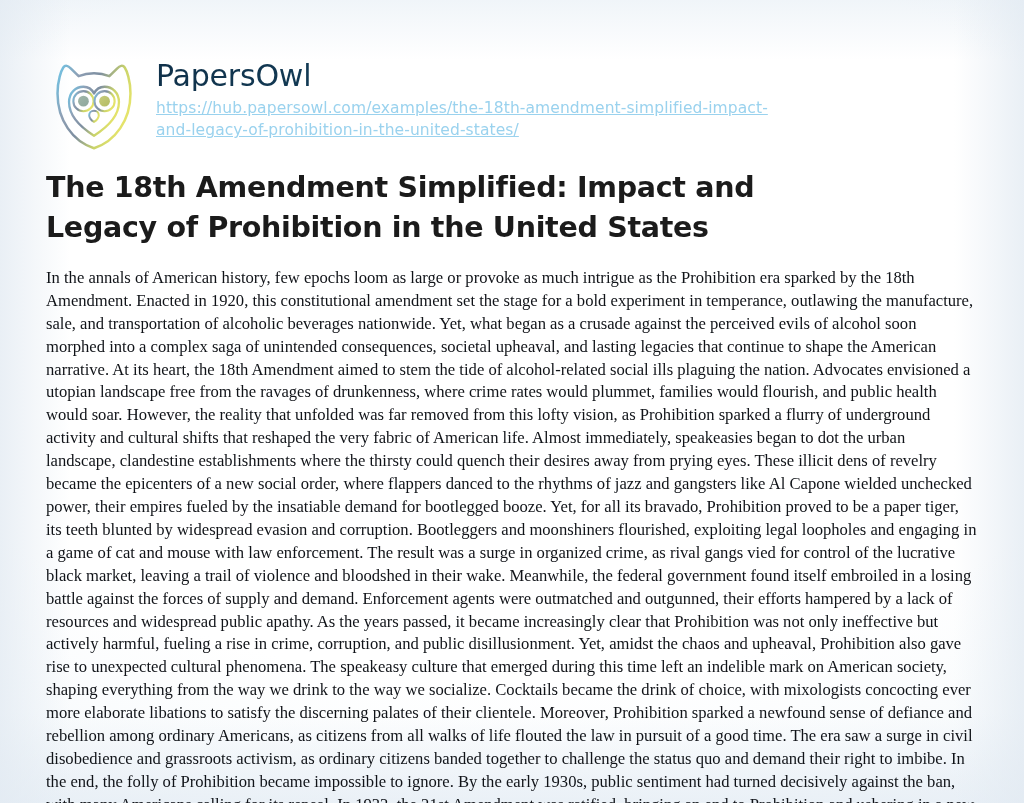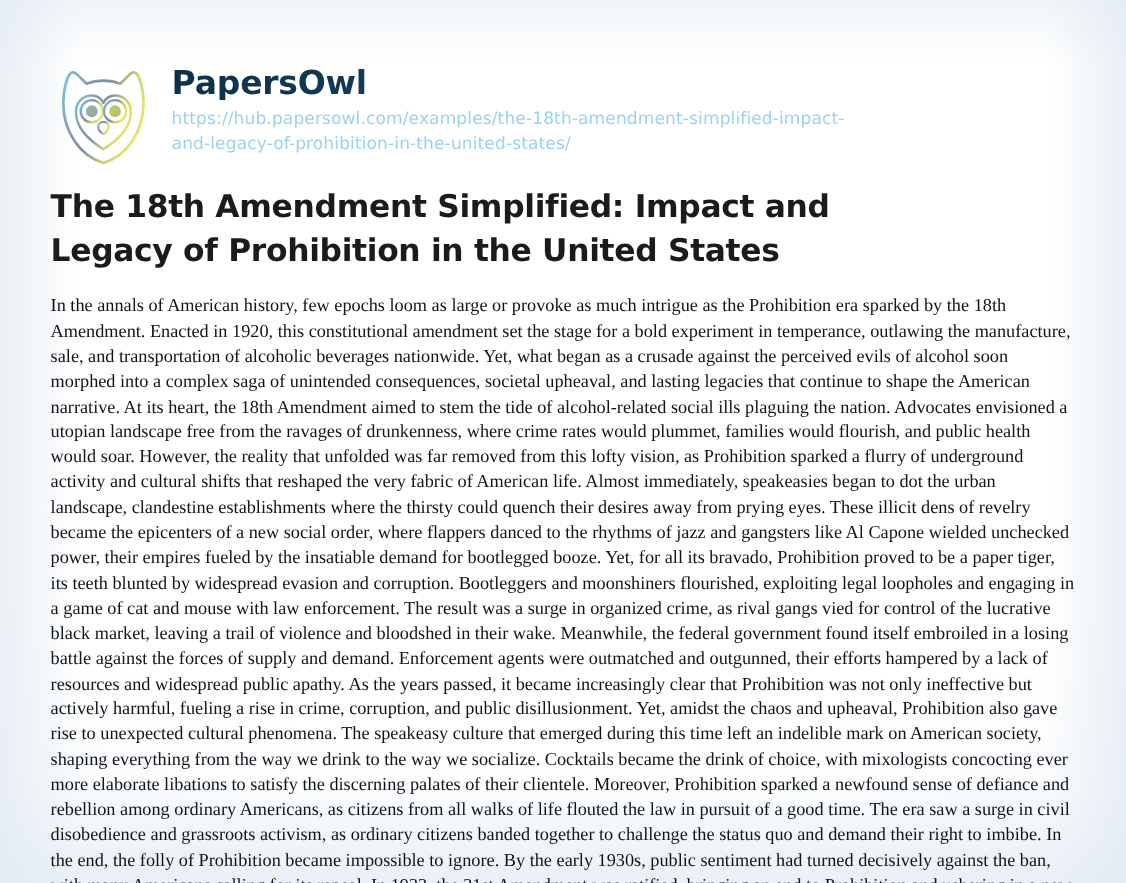--- a/index.html
+++ b/index.html
@@ -57,39 +57,40 @@
   .brand-logo svg { display: block; width: 100%; height: 100%; }
 
   .brand-text {
     display: flex;
     flex-direction: column;
     padding-top: 6px;
   }
   .brand-name {
     font-family: "DejaVu Sans", "Liberation Sans", sans-serif;
     font-size: 30px;
-    font-weight: 700;
+    font-weight: 400;
     letter-spacing: -0.2px;
     color: #10314a;
     line-height: 1.0;
     background: linear-gradient(90deg, #10314a 0%, #14415c 45%, #0e5d6e 100%);
     -webkit-background-clip: text;
     background-clip: text;
     -webkit-text-fill-color: transparent;
     margin-bottom: 6px;
   }
   .brand-url {
     font-family: "DejaVu Sans", "Liberation Sans", sans-serif;
     font-size: 15.5px;
     font-weight: 400;
     line-height: 1.45;
     color: #9ad2ee;
     max-width: 640px;
     word-break: break-word;
     letter-spacing: 0.1px;
+    text-decoration: underline;
   }
 
   
   .article {
     position: absolute;
     left: 46px;
     top: 168px;
     width: 932px;
     z-index: 2;
   }

